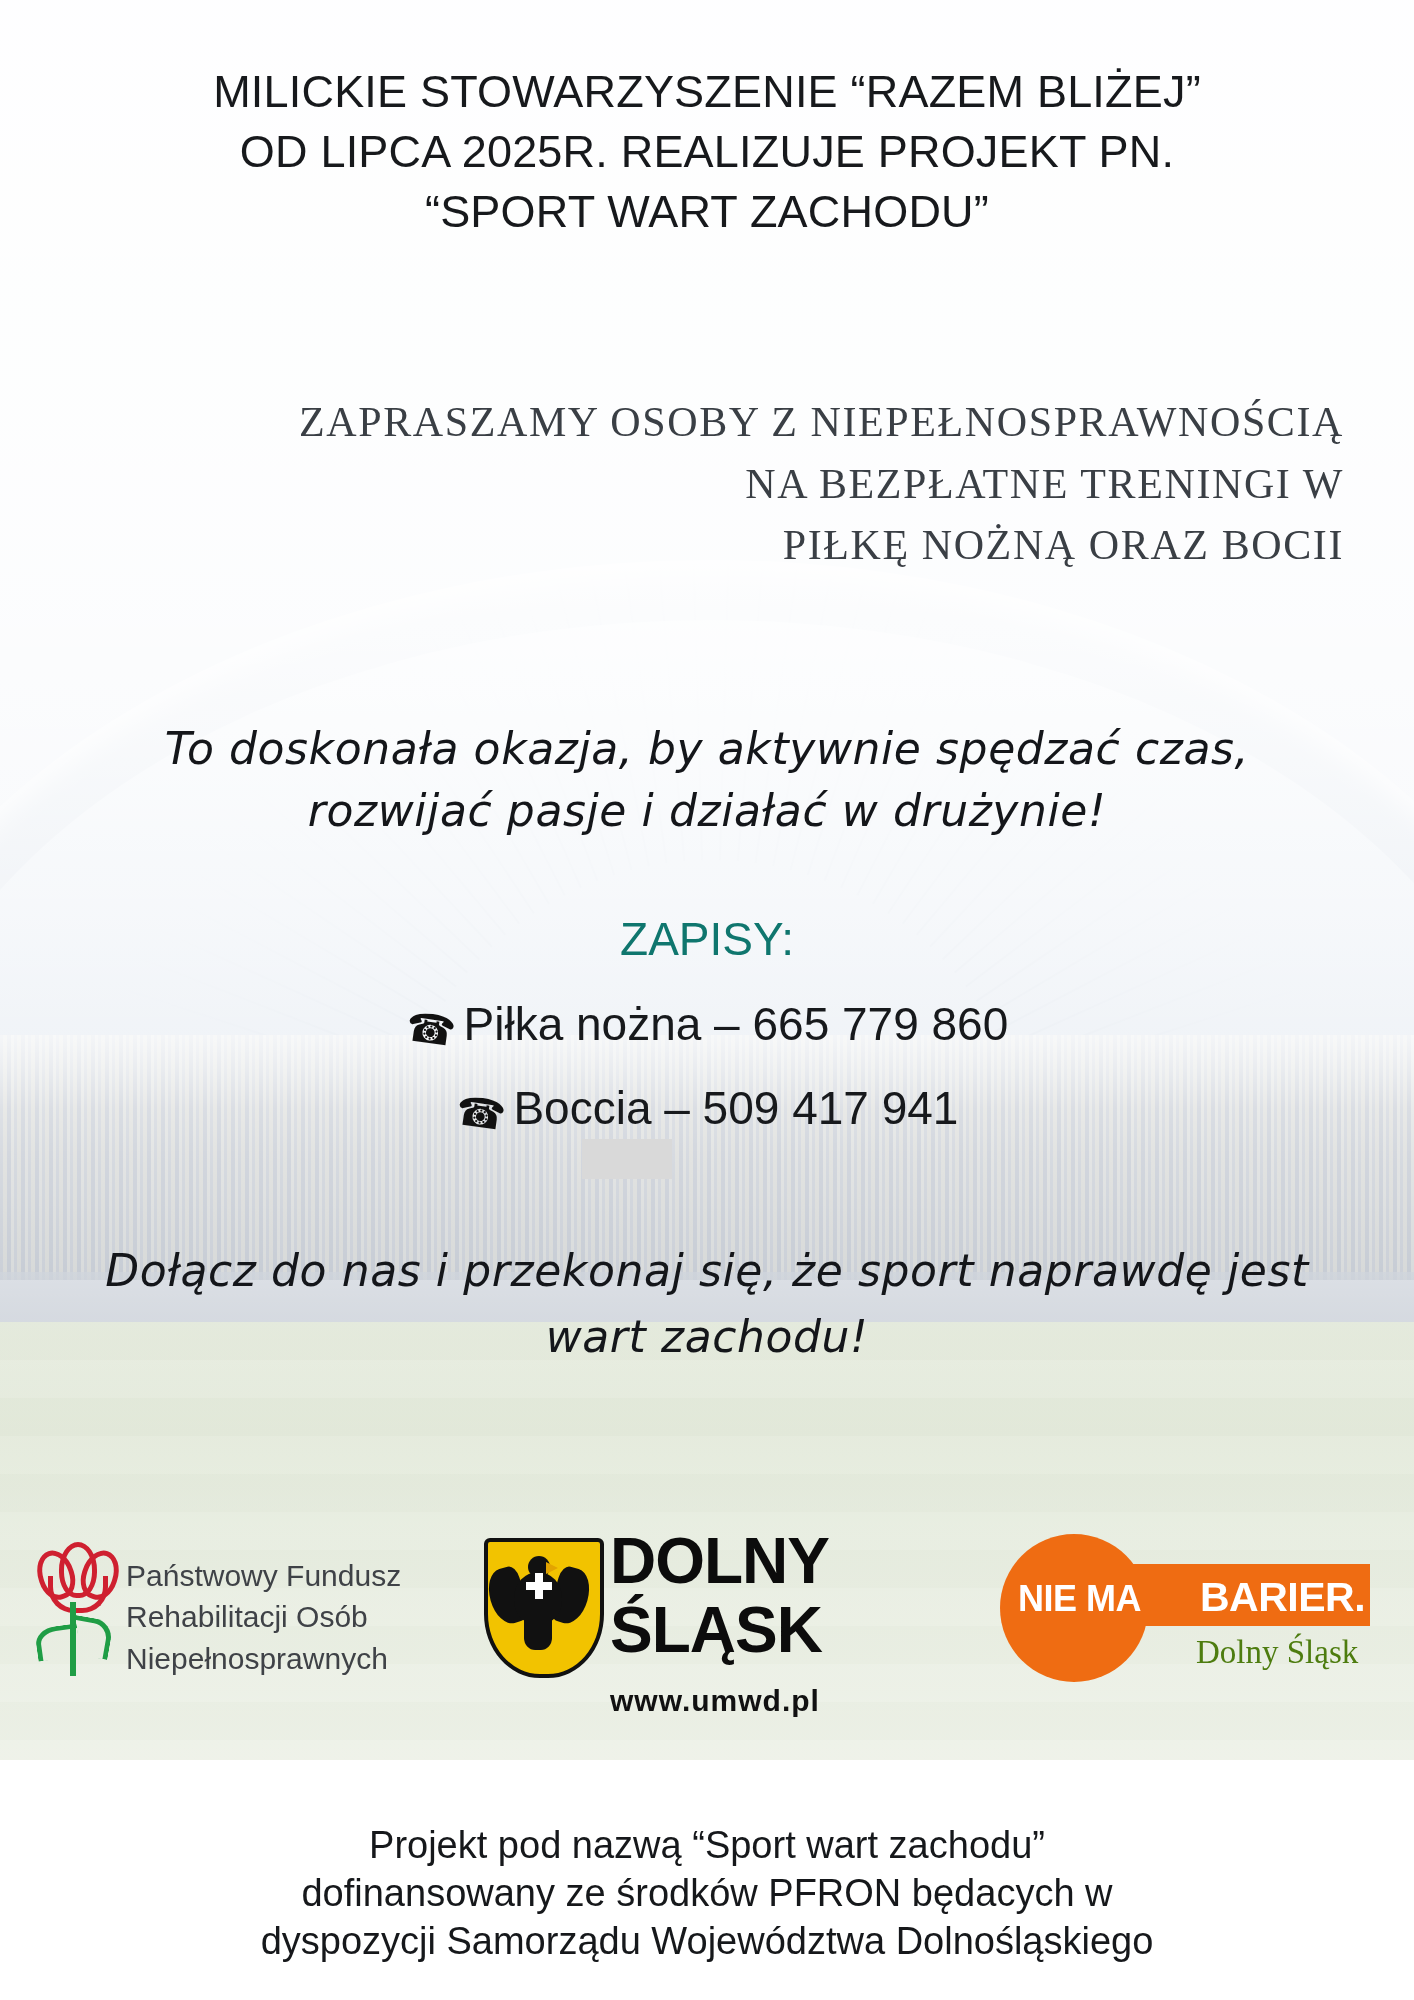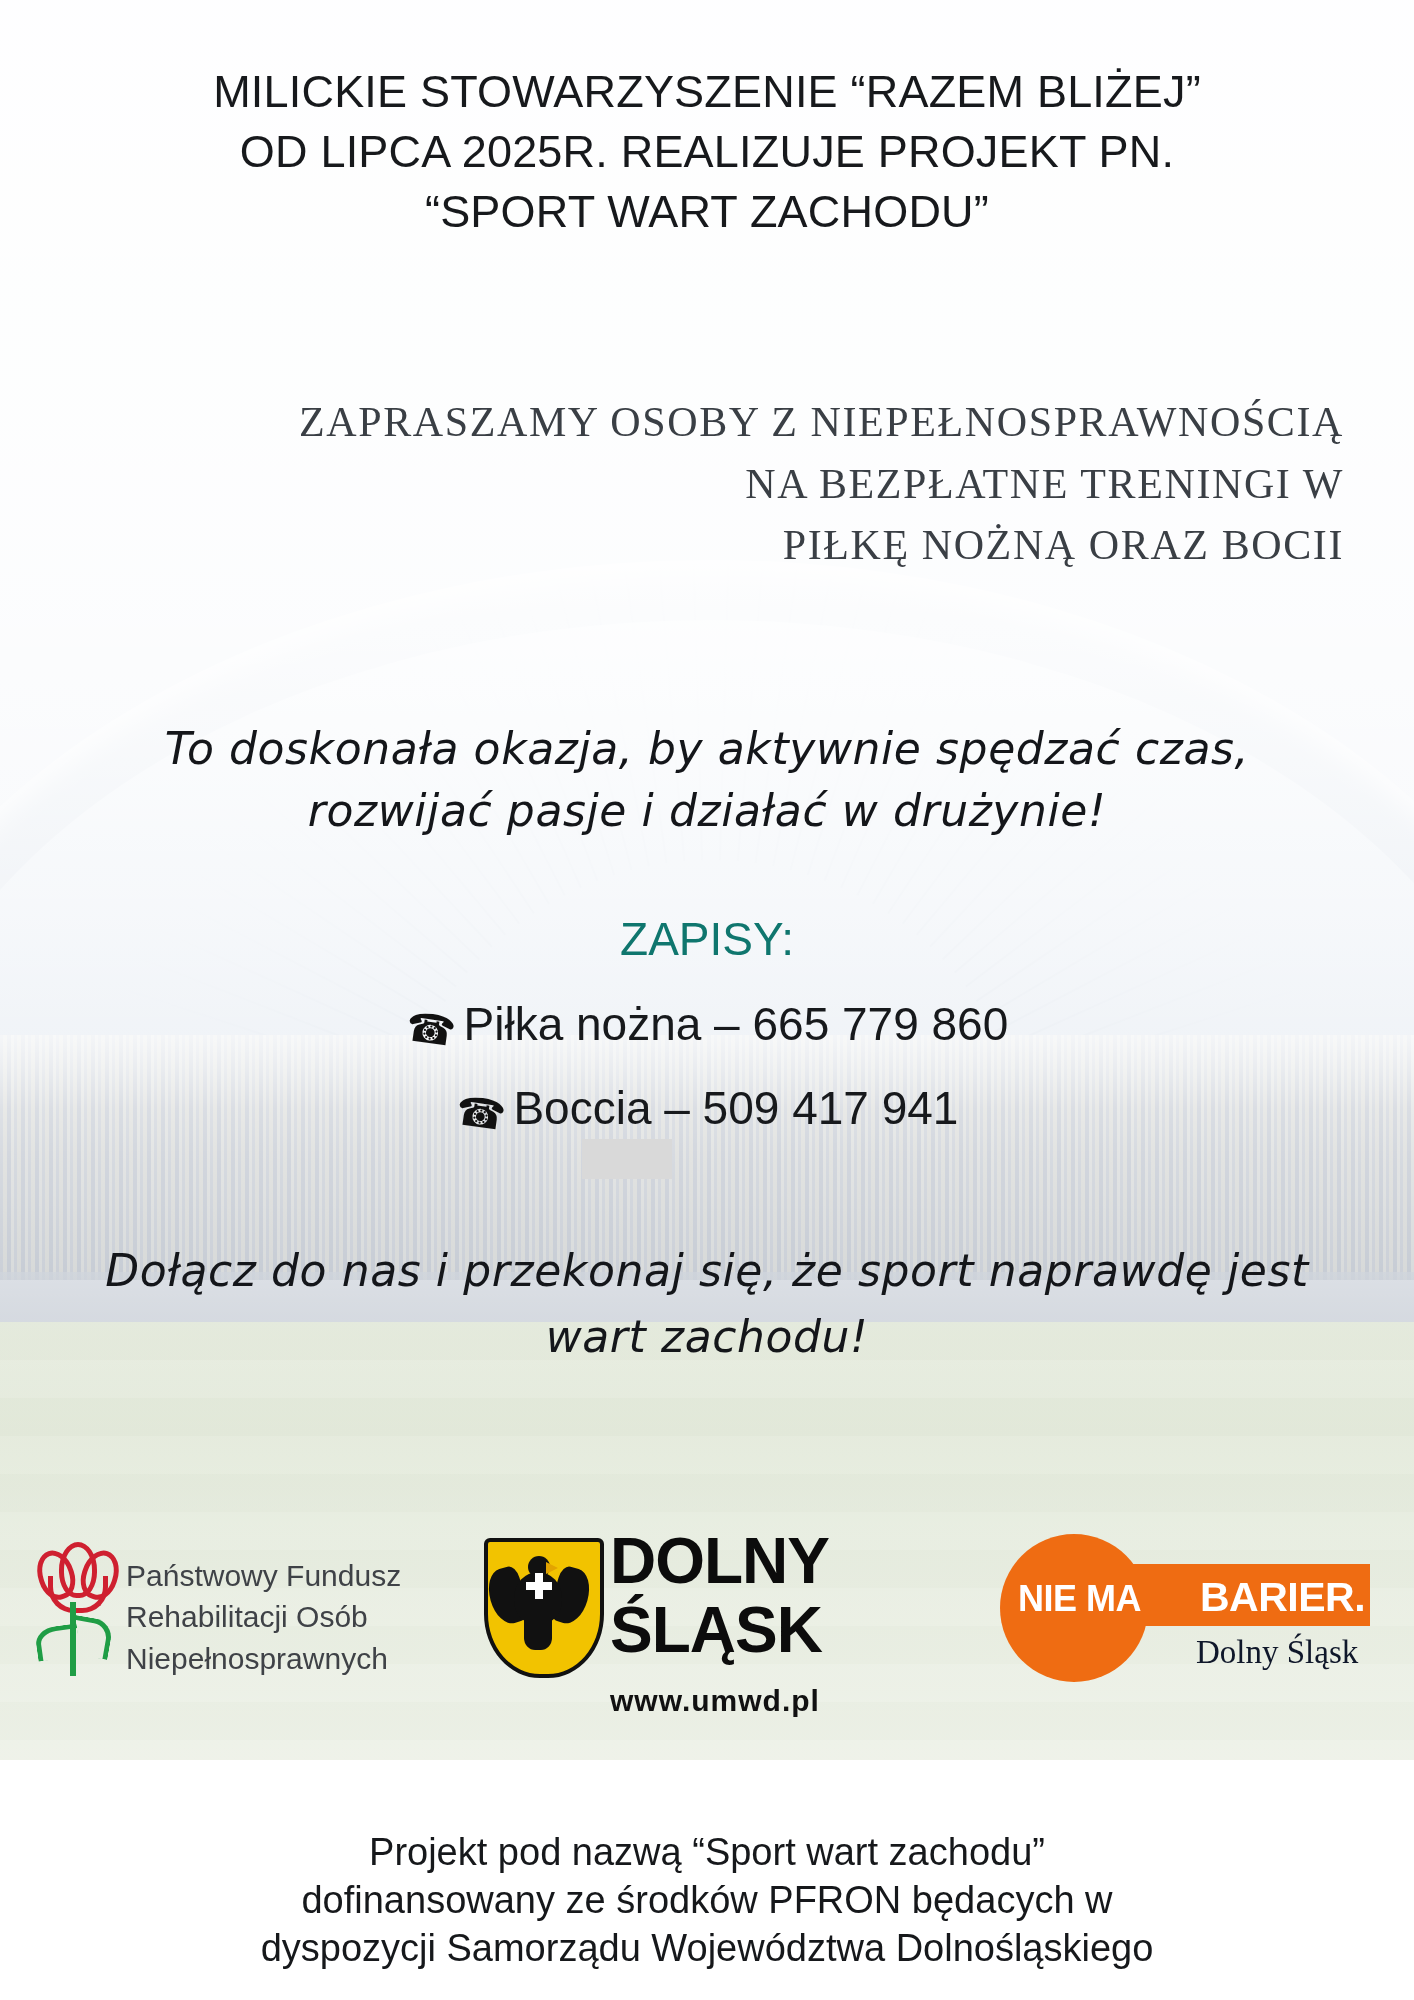--- a/index.html
+++ b/index.html
@@ -477,34 +477,33 @@
     font-weight: bold;
     color: #ffffff;
     letter-spacing: -0.5px;
   }
   .barier-sub {
     position: absolute;
     left: 196px;
     top: 100px;
     font-family: "Liberation Serif", serif;
     font-size: 33px;
-    color: #0f172a;
+    color: #4d7c0f;
   }
 
   
   .footer {
     position: absolute;
     left: 60px;
     top: 1822px;
     width: 1294px;
     text-align: center;
     font-size: 38px;
     line-height: 1.26;
     color: #16181b;
-    margin-top: 7px;
   }
 </style>
 </head>
 <body>
 
 <div class="poster">
 
   <div class="bg-photo">
     <div class="bg-sky"></div>
     <div class="roof"></div>

